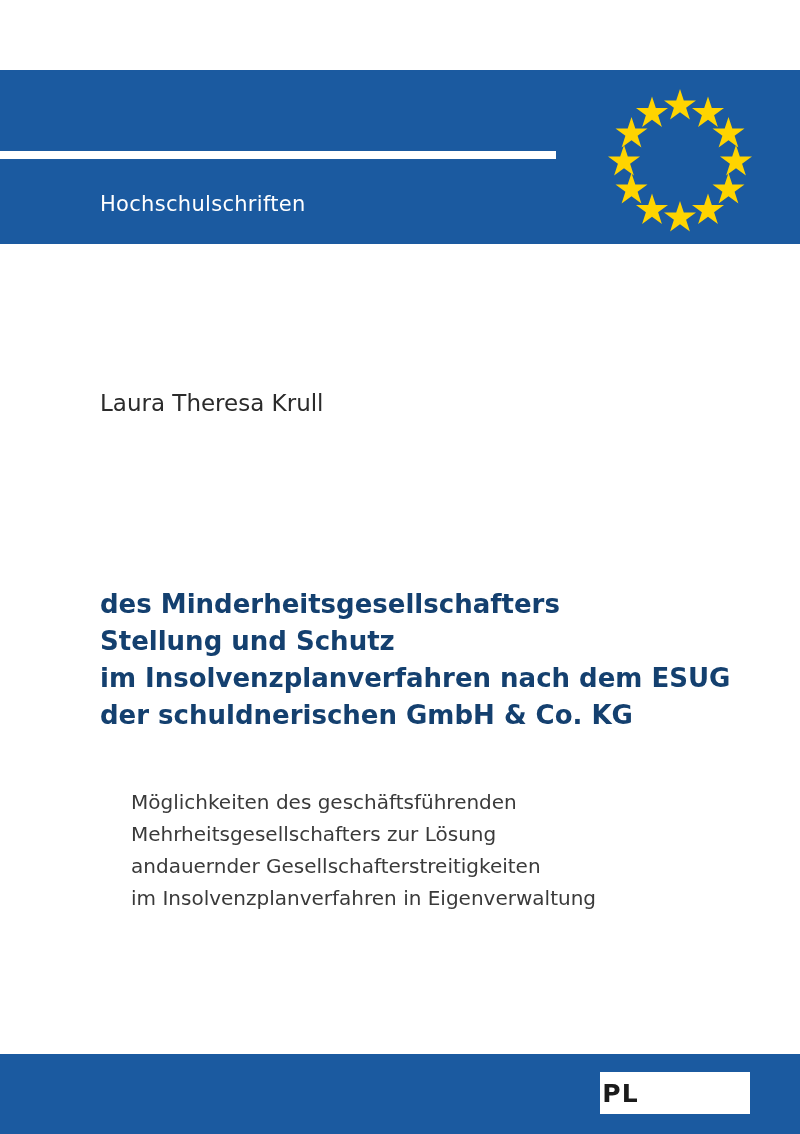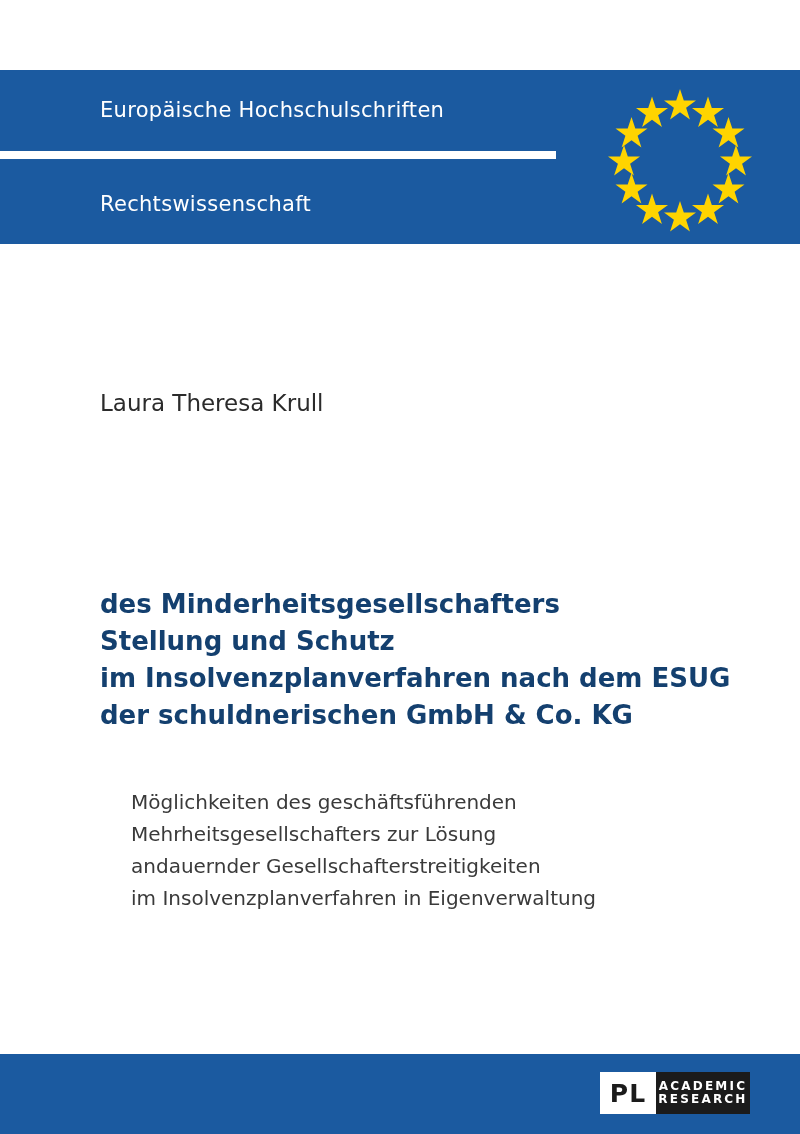--- a/index.html
+++ b/index.html
@@ -120,21 +120,21 @@
     position: absolute;
     left: 600px;
     top: 1072px;
     width: 150px;
     height: 42px;
     background: #ffffff;
     display: flex;
     align-items: stretch;
   }
   .logo-pl {
-    width: 56px;
+    width: 41px;
     background: #ffffff;
     color: #1b1b1b;
     font-size: 25px;
     font-weight: bold;
     display: flex;
     align-items: center;
     justify-content: center;
     letter-spacing: 1px;
   }
   .logo-text {
@@ -159,23 +159,22 @@
   }
 </style>
 </head>
 <body>
 
 <div class="page">
 
   <div class="top-band"></div>
   <div class="band-rule"></div>
 
-  <div class="series-title">Europäische Hochschulschriften</div>
-
-  <div class="series-subtitle">Rechtswissenschaft</div>
+
+  <div class="series-subtitle">Hochschulschriften</div>
 
   <div class="eu-flag">
     <svg width="160" height="150" viewBox="0 0 160 150" aria-hidden="true">
       <g fill="#ffd400">
 
         <polygon points="80,7 83.8,18.6 96,18.6 86.1,25.8 89.9,37.4 80,30.2 70.1,37.4 73.9,25.8 64,18.6 76.2,18.6"></polygon>
         <polygon points="108,14.5 111.8,26.1 124,26.1 114.1,33.3 117.9,44.9 108,37.7 98.1,44.9 101.9,33.3 92,26.1 104.2,26.1"></polygon>
         <polygon points="128.5,35 132.3,46.6 144.5,46.6 134.6,53.8 138.4,65.4 128.5,58.2 118.6,65.4 122.4,53.8 112.5,46.6 124.7,46.6"></polygon>
         <polygon points="136,63 139.8,74.6 152,74.6 142.1,81.8 145.9,93.4 136,86.2 126.1,93.4 129.9,81.8 120,74.6 132.2,74.6"></polygon>
         <polygon points="128.5,91 132.3,102.6 144.5,102.6 134.6,109.8 138.4,121.4 128.5,114.2 118.6,121.4 122.4,109.8 112.5,102.6 124.7,102.6"></polygon>
@@ -203,19 +202,15 @@
     <div class="subtitle-line">Möglichkeiten des geschäftsführenden</div>
     <div class="subtitle-line">Mehrheitsgesellschafters zur Lösung</div>
     <div class="subtitle-line">andauernder Gesellschafterstreitigkeiten</div>
     <div class="subtitle-line">im Insolvenzplanverfahren in Eigenverwaltung</div>
   </div>
 
   <div class="bottom-band"></div>
 
   <div class="logo">
     <div class="logo-pl">PL</div>
-    <div class="logo-text">
-      <span class="l1">ACADEMIC</span>
-      <span class="l2">RESEARCH</span>
-    </div>
   </div>
 
 </div>
 
 </body></html>

